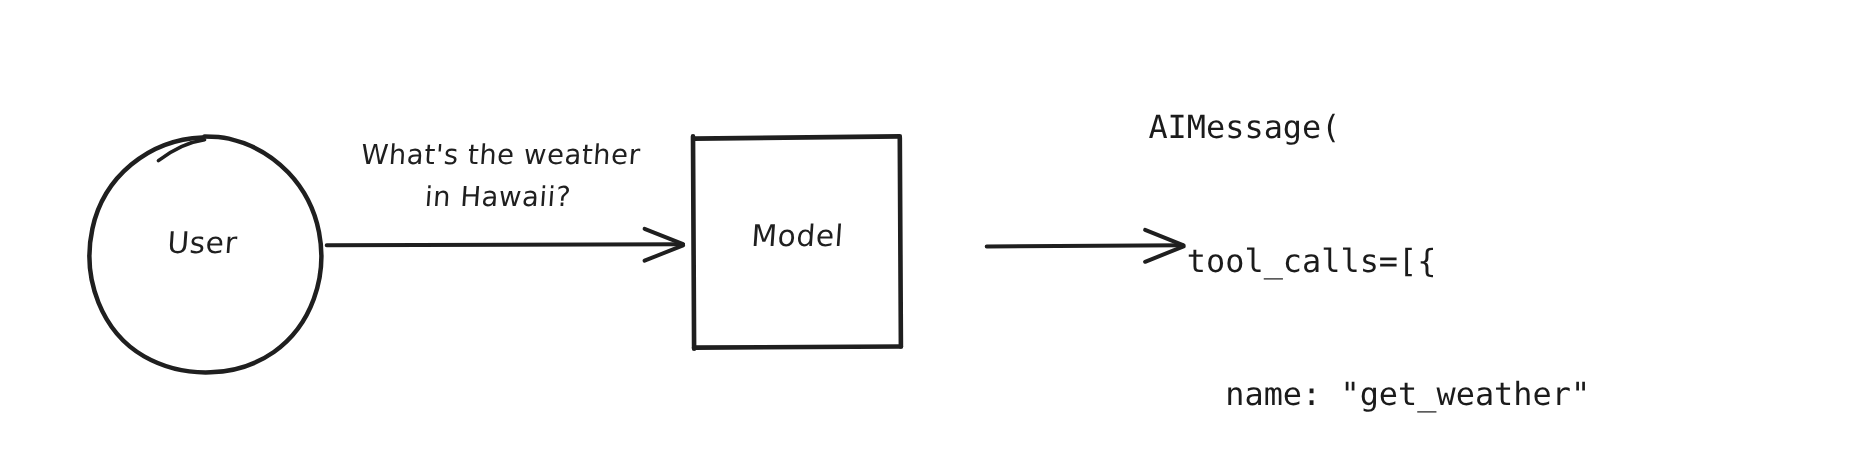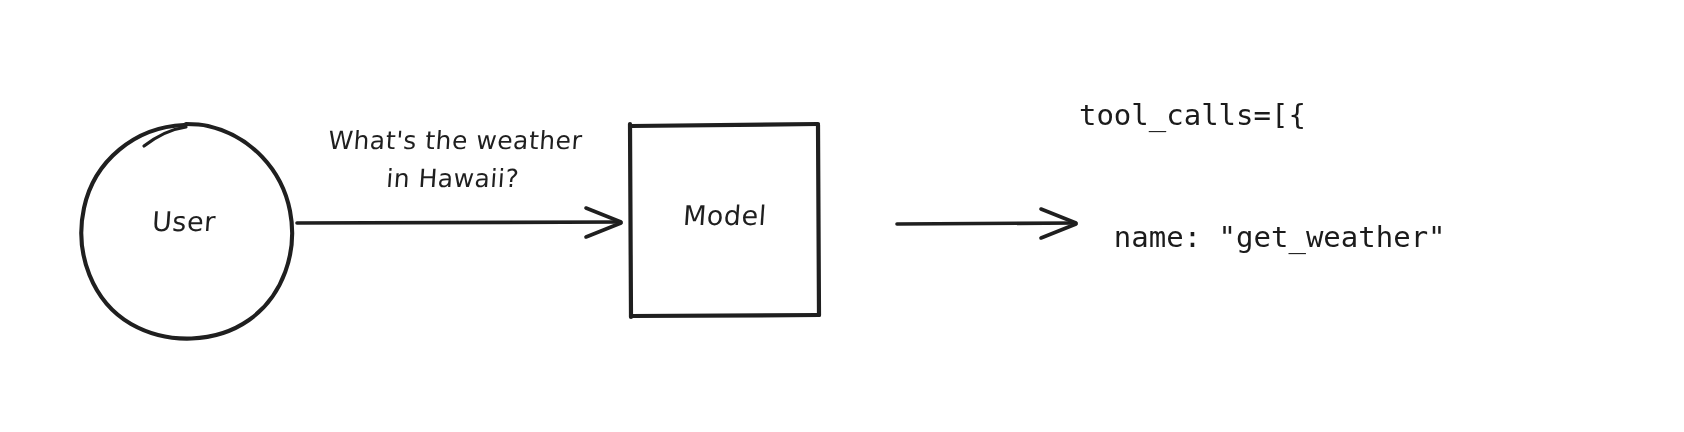--- a/index.html
+++ b/index.html
@@ -115,20 +115,21 @@
     </g>
   </svg>
 
   <div class="hand-text" id="user-label">User</div>
 
   <div class="hand-text" id="model-label">Model</div>
 
   <div class="hand-text" id="edge-label"><span class="l1">What's the weather</span><span class="l2">in Hawaii?</span></div>
 
   <div id="code-block">
+    <span class="code-line">AIMessage(</span>
     <span class="code-line">  tool_calls=[{</span>
     <span class="code-line">    name: "get_weather"</span>
     
     
     
     
     
     
     
   </div>

